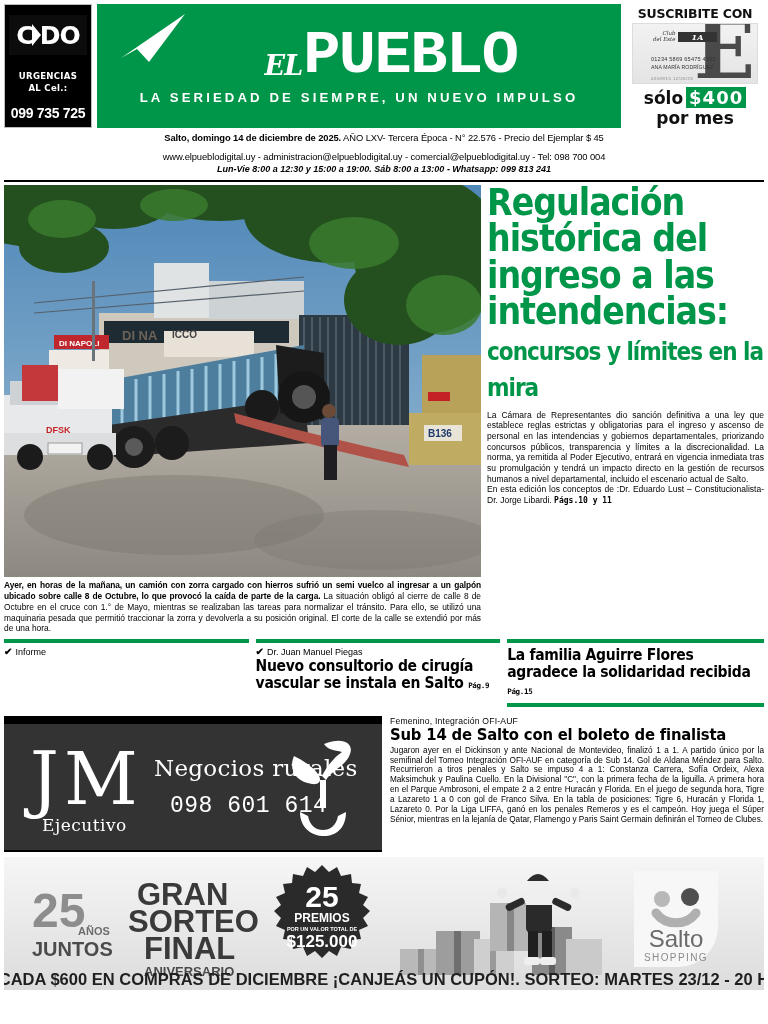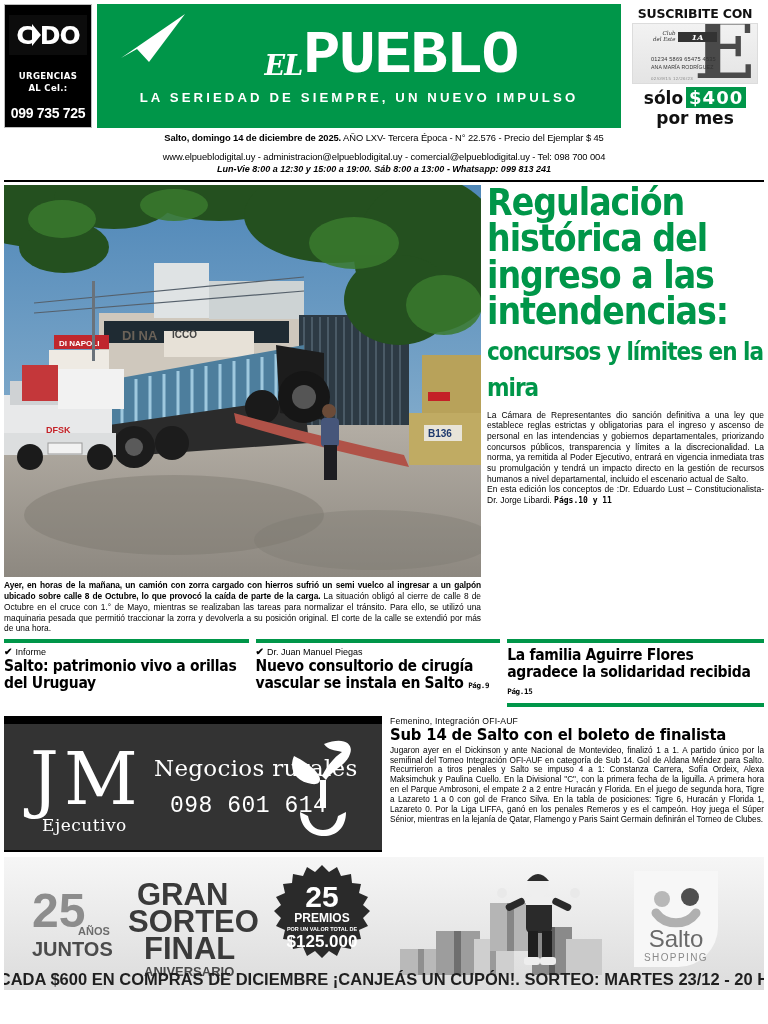--- a/index.html
+++ b/index.html
@@ -375,21 +375,20 @@
     </div>
   </div>
 
   <div class="teasers">
     <div class="teaser t1">
       <div class="greenbar"></div>
       <div class="kicker">
         <span class="tick">✔</span>
         <span>Informe</span>
       </div>
-      <div class="t-head">Salto: patrimonio vivo a orillas del Uruguay</div>
     </div>
 
     <div class="teaser t2">
       <div class="greenbar"></div>
       <div class="kicker">
         <span class="tick">✔</span>
         <span>Dr. Juan Manuel Piegas</span>
       </div>
       <div class="t-head">
         <span>Nuevo consultorio de cirugía vascular se instala en Salto</span>

